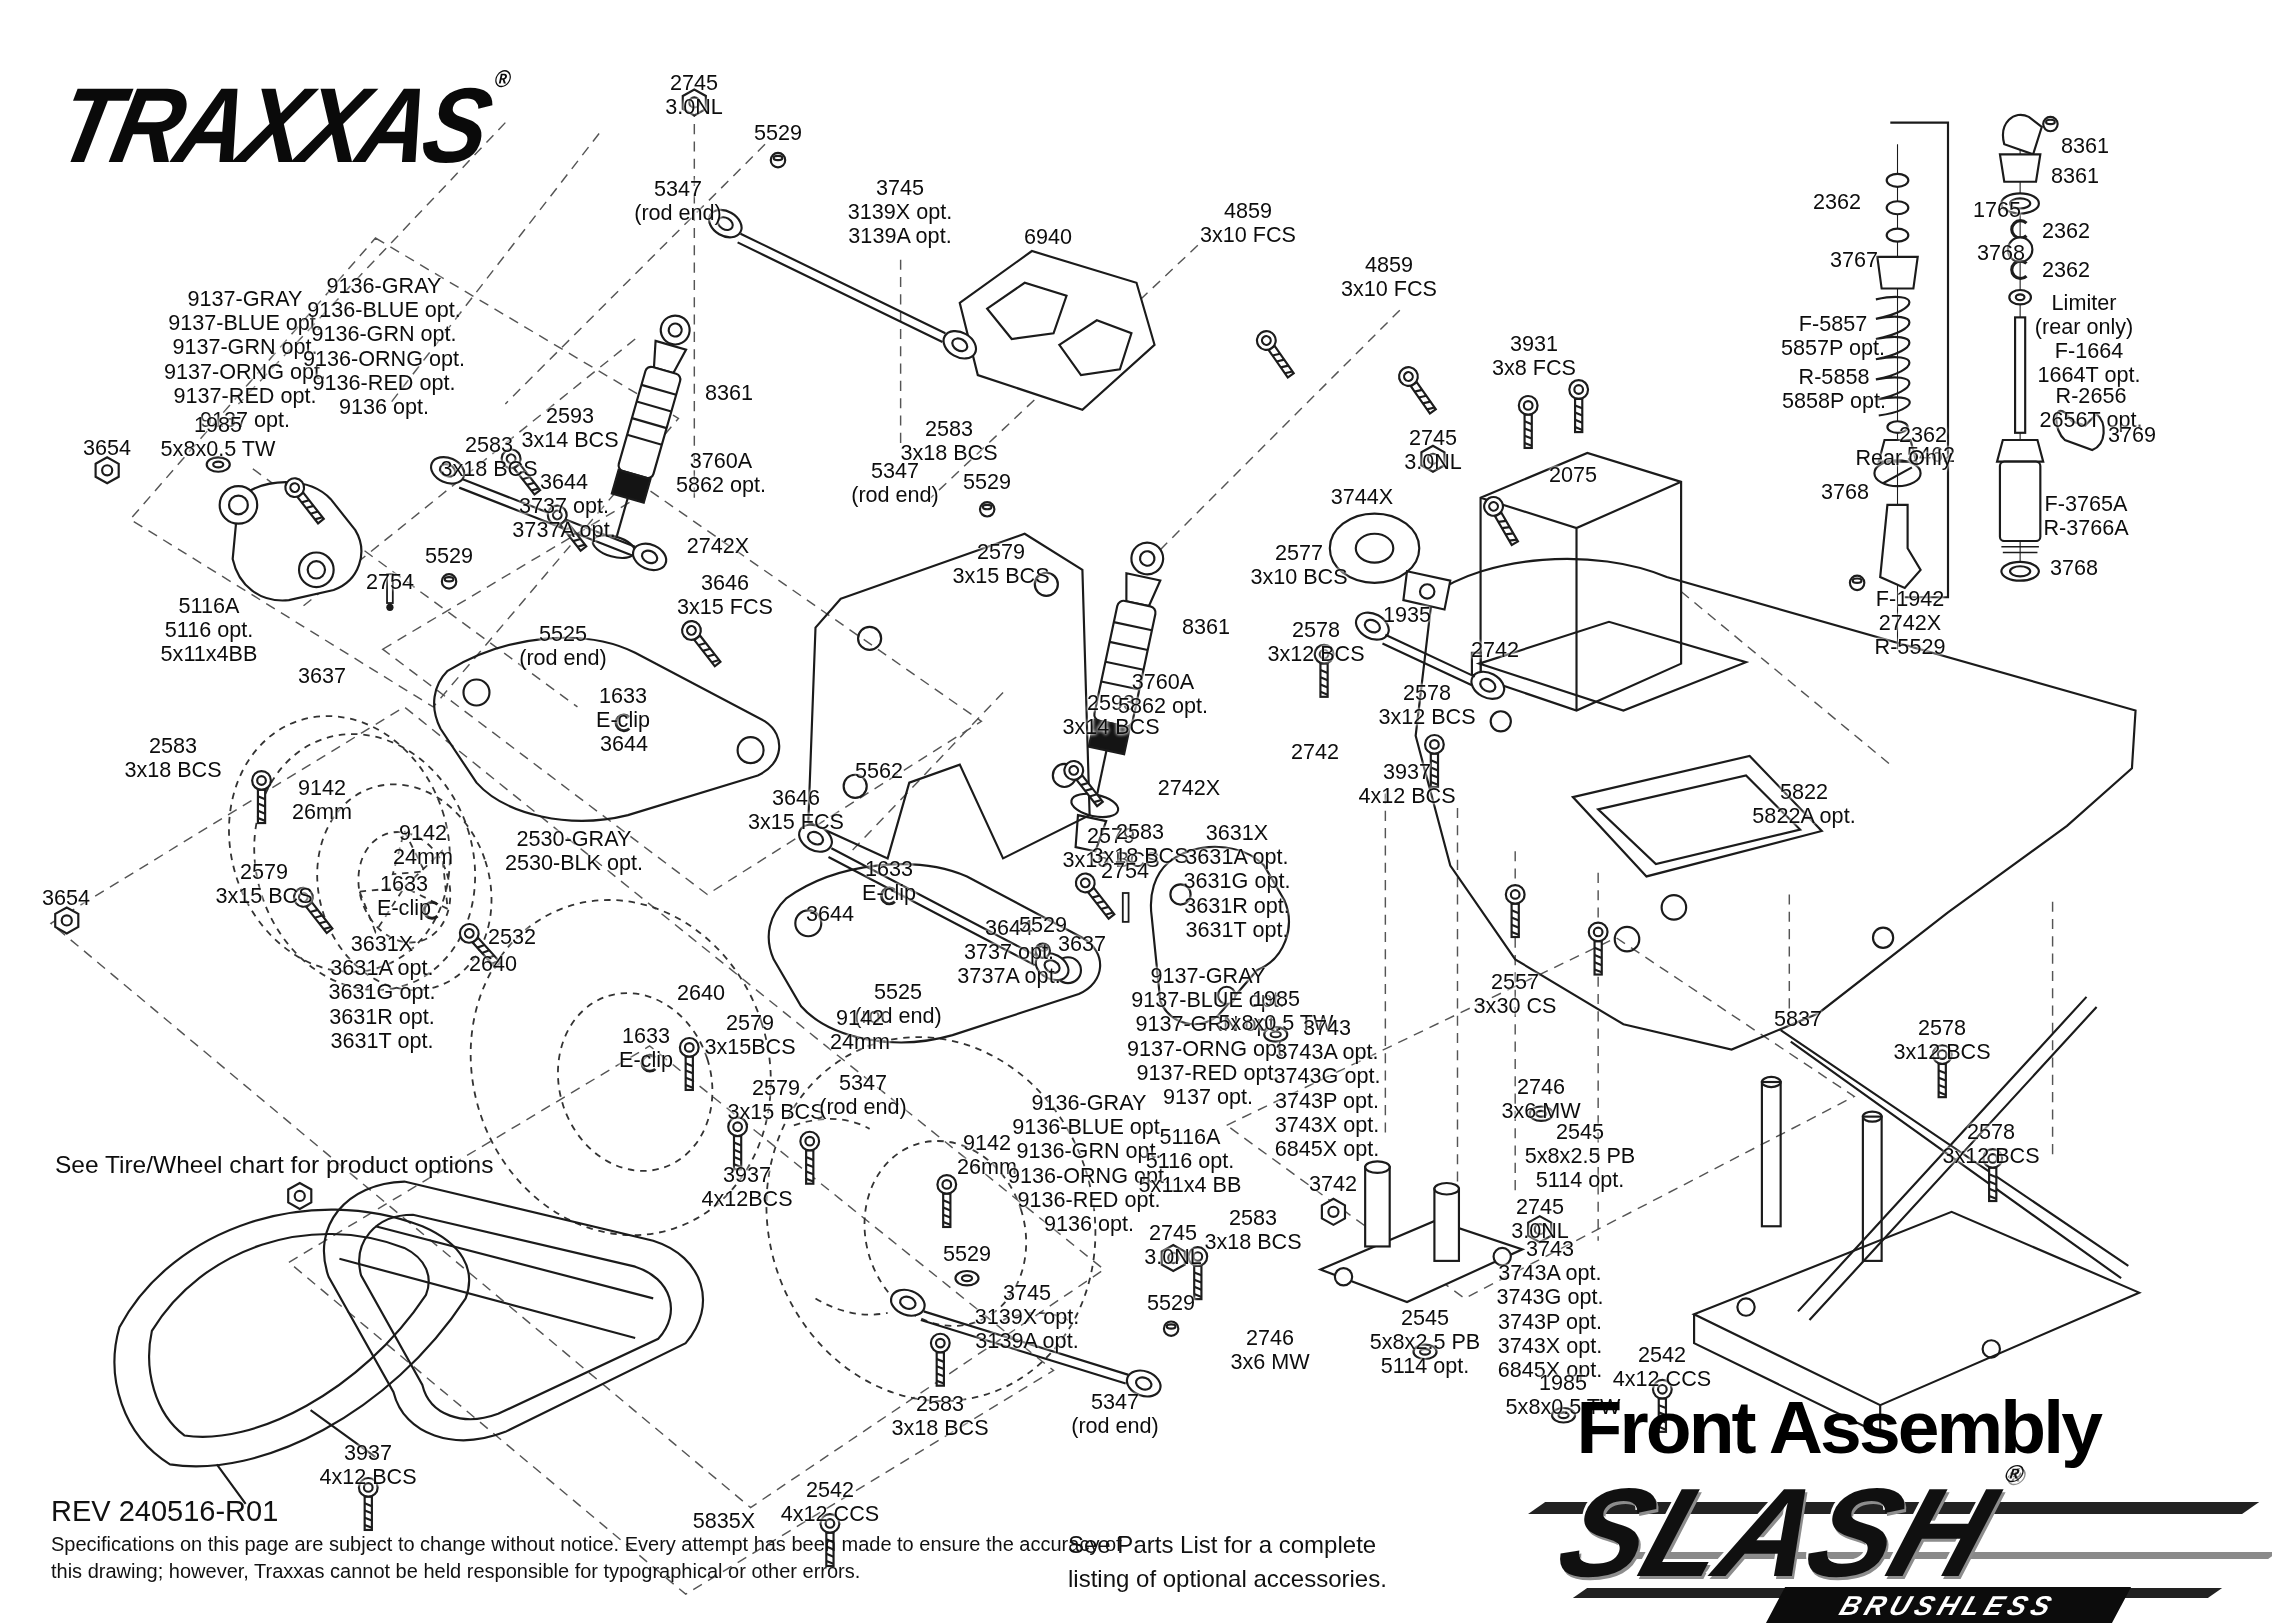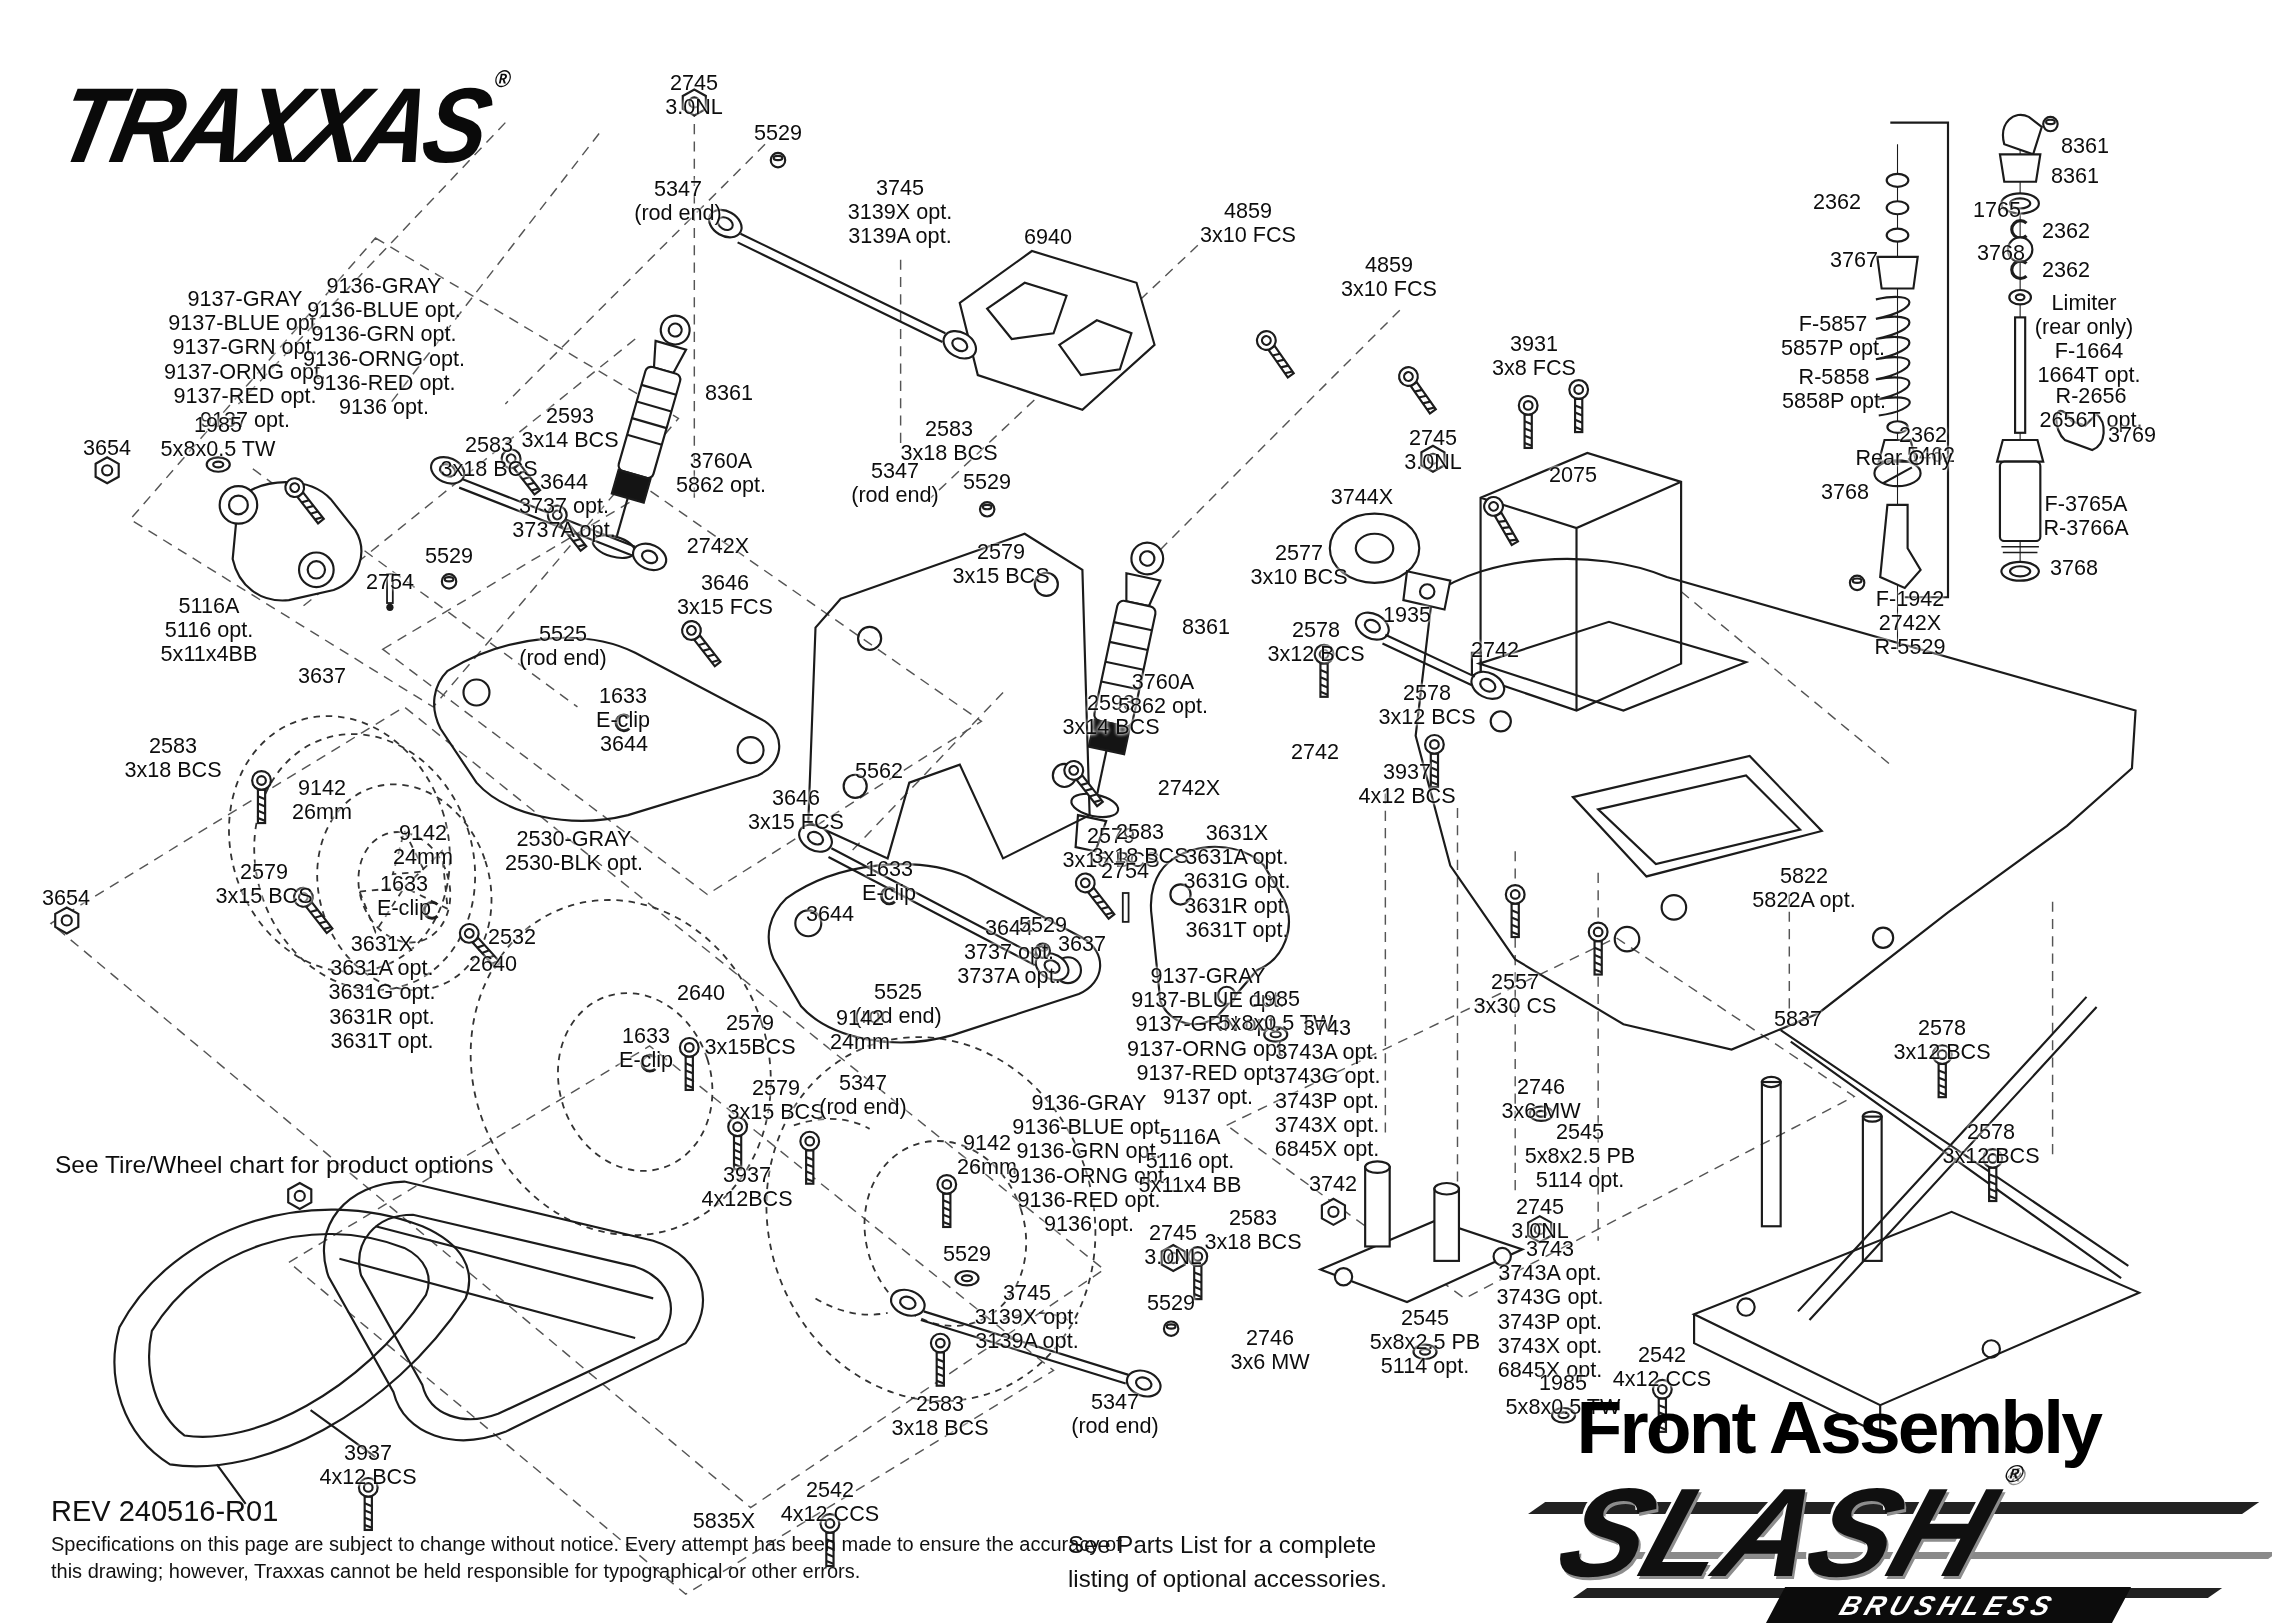--- a/index.html
+++ b/index.html
@@ -525,21 +525,21 @@
     <div class="lbl" style="left: 1495px; top: 638px;">2742</div>
     <div class="lbl" style="left: 1427px; top: 681px;">2578
 3x12 BCS</div>
     <div class="lbl" style="left: 1315px; top: 740px;">2742</div>
     <div class="lbl" style="left: 1407px; top: 760px;">3937
 4x12 BCS</div>
     <div class="lbl" style="left: 1189px; top: 776px;">2742X</div>
     <div class="lbl" style="left: 1163px; top: 670px;">3760A
 5862 opt.</div>
     <div class="lbl" style="left: 1206px; top: 615px;">8361</div>
-    <div class="lbl" style="left: 1804px; top: 864px; text-align: center;">5822
+    <div class="lbl" style="left: 1804px; top: 780px; text-align: center;">5822
 5822A opt.</div>
     <div class="lbl" style="left: 1515px; top: 970px;">2557
 3x30 CS</div>
     <div class="lbl" style="left: 1541px; top: 1075px;">2746
 3x6 MW</div>
     <div class="lbl" style="left: 1580px; top: 1120px;">2545
 5x8x2.5 PB
 5114 opt.</div>
     <div class="lbl" style="left: 1540px; top: 1195px;">2745
 3.0NL</div>

